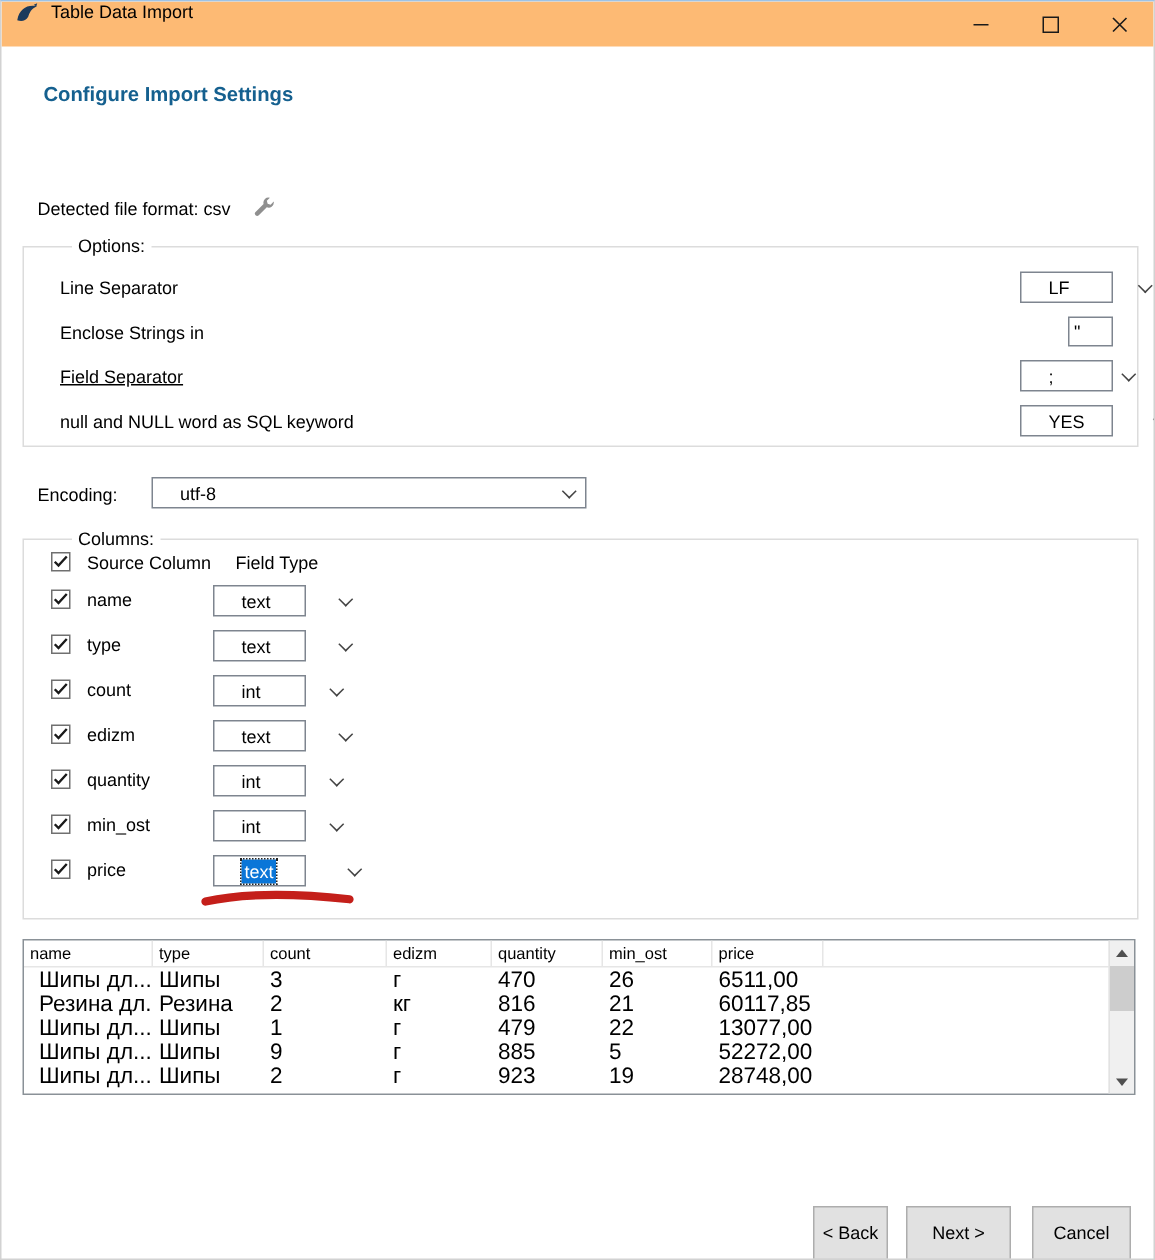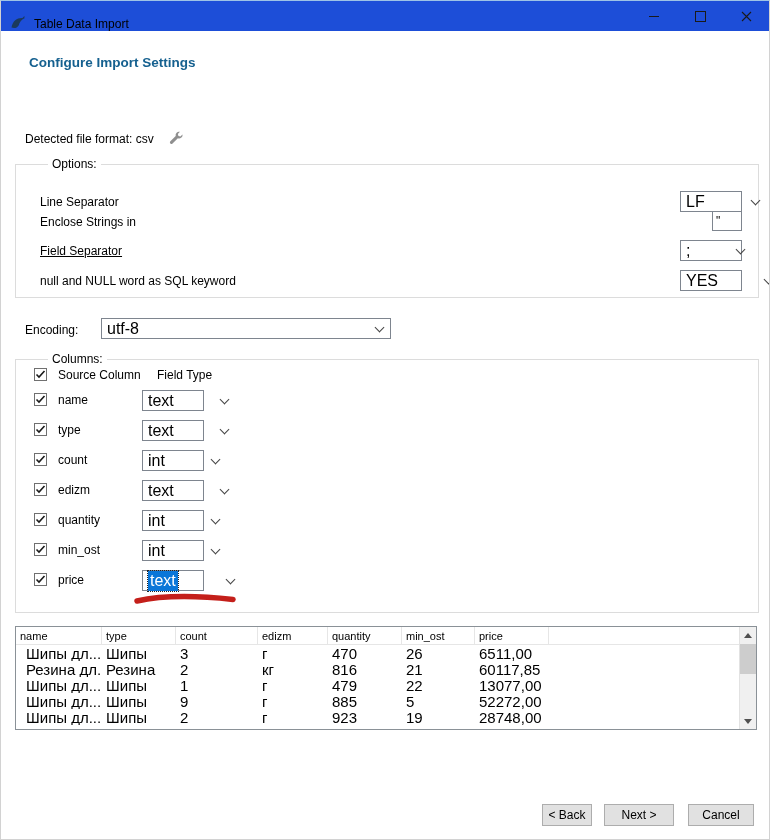--- a/index.html
+++ b/index.html
@@ -1,20 +1,20 @@
 <!DOCTYPE html>
 <html><head>
 <meta charset="utf-8">
 <style>
   html,body{margin:0;padding:0;}
   body{width:770px;height:840px;font-family:"Liberation Sans","DejaVu Sans",sans-serif;font-size:12px;color:#000;background:#e8e8e8;}
   .window{position:relative;width:770px;height:840px;background:#fff;border:1px solid #d2d2d2;border-top-color:#9ec3e6;box-sizing:border-box;overflow:hidden;}
 
   
-  .titlebar{position:absolute;top:0;left:0;right:0;height:30px;display:flex;align-items:flex-end;background:#1d4ed8;}
+  .titlebar{position:absolute;top:0;left:0;right:0;height:30px;display:flex;align-items:flex-start;background:#fdba74;}
   .app-icon{margin-left:9px;display:flex;align-items:center;}
   .title{margin-left:8px;font-size:12px;}
   .win-controls{margin-left:auto;display:flex;height:30px;}
   .win-btn{width:46px;height:30px;display:flex;align-items:center;justify-content:center;}
   .min-glyph{width:10px;height:1px;background:#1a1a1a;display:block;}
   .max-glyph{width:9px;height:9px;border:1px solid #1a1a1a;display:block;}
 
   .heading{position:absolute;left:28px;top:54px;font-size:13.5px;font-weight:bold;color:#15608f;}
   .detected{position:absolute;left:24px;top:130px;display:flex;align-items:center;gap:14px;}
 
@@ -22,21 +22,21 @@
   .groupbox{position:absolute;border:1px solid #dcdcdc;background:#fff;}
   .legend{position:absolute;top:-8px;left:6px;background:#fff;padding:0 4px;font-size:12px;margin-left:26px;}
   .gb-options{left:14px;top:163px;width:742px;height:132px;}
   .gb-columns{left:14px;top:358px;width:742px;height:252px;}
 
   .opt-row{position:absolute;left:0;right:0;height:21px;display:flex;align-items:center;}
   .opt-label{margin-left:24px;}
   .opt-ctrl{position:absolute;right:16px;top:0;}
 
   
-  .select{height:21px;border:1px solid #7e858f;background:#fff;display:flex;align-items:center;box-sizing:border-box;padding-left:5px;font-size:16px;cursor:default;gap:47px;}
+  .select{height:21px;border:1px solid #7e858f;background:#fff;display:flex;align-items:center;box-sizing:border-box;padding-left:18px;font-size:12px;cursor:default;gap:47px;}
   .sel-val{white-space:nowrap;}
   .chev{margin-left:auto;margin-right:7px;width:6px;height:6px;border-right:1.4px solid #444;border-bottom:1.4px solid #444;transform:rotate(45deg);margin-top:-3px;flex:none;}
   .w62{width:62px;} .w85{width:62px;} .w245{width:290px;}
   .txt{width:30px;height:20px;border:1px solid #7e858f;box-sizing:border-box;font-size:12px;font-family:inherit;padding:1px 3px;}
   .select.selected .sel-val{flex:1;background:#0a76d8;color:#fff;outline:1px dotted #222;padding:1px 2px;margin-right:2px;}
 
   .enc-label{position:absolute;left:24px;top:322px;}
   .enc-select{position:absolute;left:100px;top:317px;}
 
   
@@ -59,21 +59,21 @@
   .cfill{flex:1;border-right:none;}
   .pv-row .c1{padding-left:10px;}
   .pv-scroll{position:absolute;top:0;right:0;width:17px;height:100%;background:#f0f0f0;border-left:1px solid #e2e2e2;box-sizing:border-box;}
   .sb-btn{height:16px;display:flex;align-items:center;justify-content:center;}
   .sb-btn.down{position:absolute;bottom:0;left:0;right:0;}
   .tri-up{width:0;height:0;border-left:4px solid transparent;border-right:4px solid transparent;border-bottom:5px solid #505050;}
   .tri-down{width:0;height:0;border-left:4px solid transparent;border-right:4px solid transparent;border-top:5px solid #505050;}
   .sb-thumb{position:absolute;top:17px;left:0;width:16px;height:30px;background:#cdcdcd;}
 
   
-  .btn{position:absolute;top:803px;height:22px;background:#e1e1e1;border:1px solid #adadad;font-size:12px;font-family:inherit;display:flex;align-items:center;justify-content:center;box-sizing:border-box;padding:0;cursor:default;}
+  .btn{position:absolute;top:803px;height:36px;background:#e1e1e1;border:1px solid #adadad;font-size:12px;font-family:inherit;display:flex;align-items:center;justify-content:center;box-sizing:border-box;padding:0;cursor:default;}
   .btn-back{right:177px;width:50px;}
   .btn-next{right:95px;width:70px;}
   .btn-cancel{right:15px;width:66px;}
 </style>
 </head>
 <body>
 
 <div class="window">
 
   <div class="titlebar">
@@ -104,21 +104,21 @@
   <div class="detected">
     <span>Detected file format: csv</span>
     <svg width="16" height="15" viewBox="0 0 16 16">
         <path d="M15 4.2 a3.6 3.6 0 0 1-5 3.4 L4.3 13.3 a1.6 1.6 0 0 1-2.3-2.3 L7.7 5.3 A3.6 3.6 0 0 1 12.2 0.9 L10 3.1 l0.6 2.1 2.1 0.6 2.2-2.2 c.07.2.1.4.1.6 z" fill="#8f8f8f"></path>
       </svg>
   </div>
 
   <div class="groupbox gb-options">
     <span class="legend">Options:</span>
 
-    <div class="opt-row" style="top:16px;margin-top:10px;">
+    <div class="opt-row" style="top:16px;">
       <span class="opt-label">Line Separator</span>
       <div class="select w62 opt-ctrl">
         <span class="sel-val">LF</span>
         <span class="chev"></span>
       </div>
     </div>
 
     <div class="opt-row" style="top:46px;">
       <span class="opt-label">Enclose Strings in</span>
       <input class="txt opt-ctrl" value="&quot;" style="">

